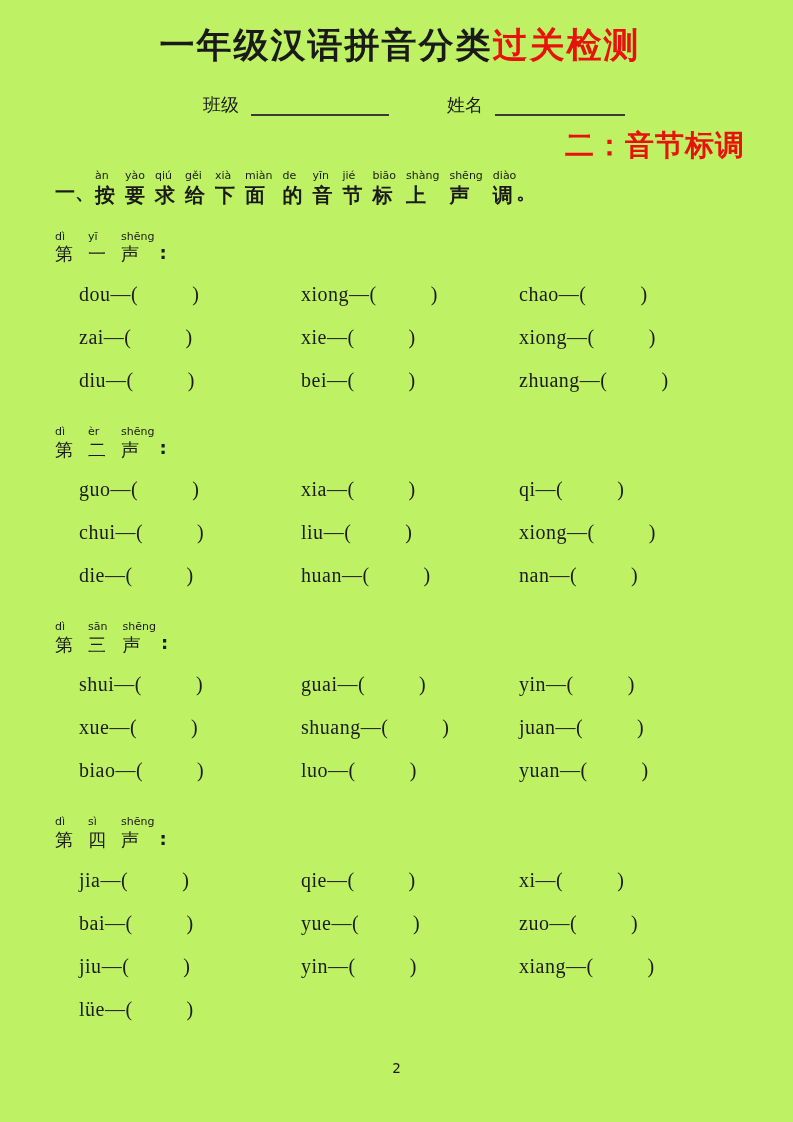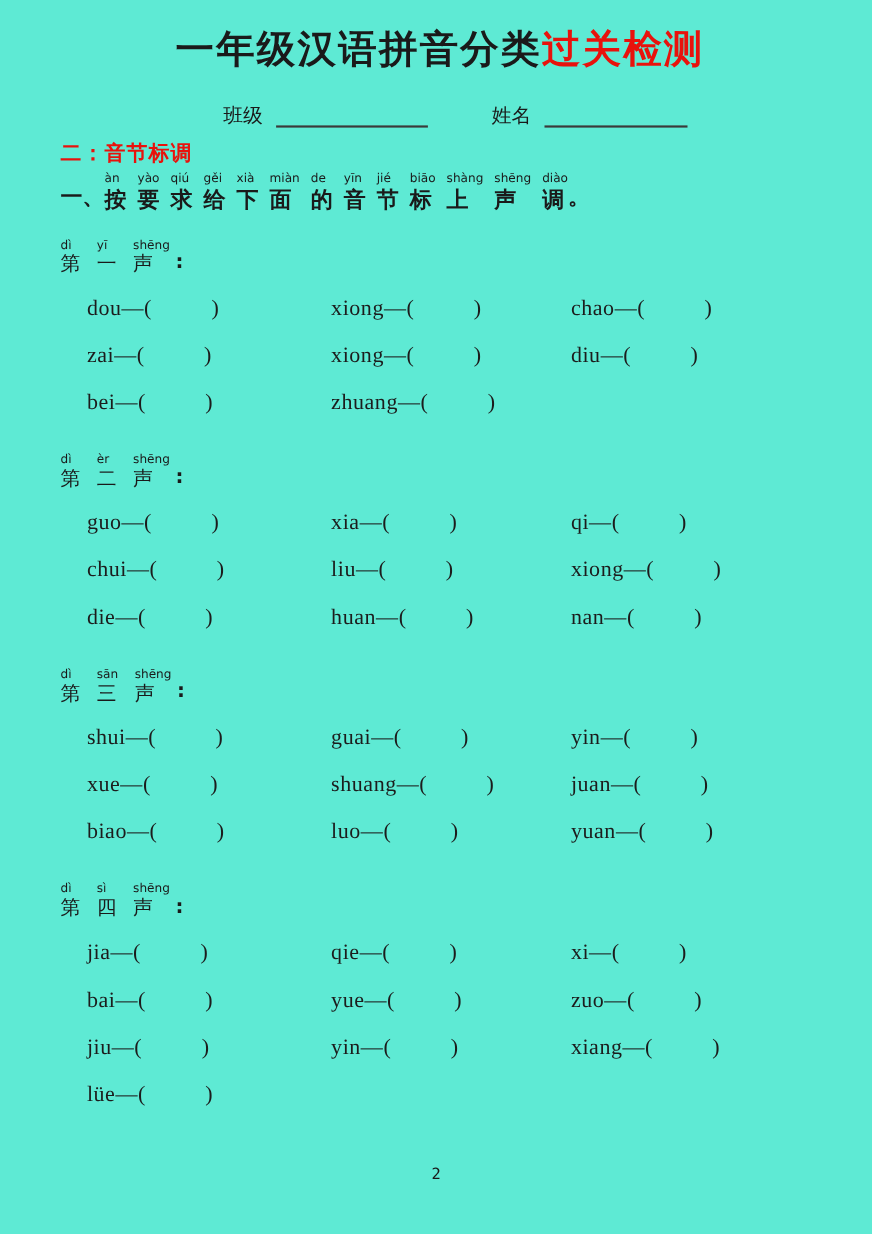--- a/index.html
+++ b/index.html
@@ -9,21 +9,21 @@
   *{margin:0;padding:0;box-sizing:border-box;}
   html,body{background:#ffffff;}
   body{
     font-family:"DejaVu Sans", sans-serif;
     color:var(--ink);
   }
   .page{
     width:793px;
     height:1122px;
     margin:0 auto;
-    background:#5eead4;
+    background:#bef264;
     position:relative;
     padding:24px 48px 0 55px;
     overflow:hidden;
   }
   
   .title{
     text-align:center;
     font-size:35px;
     font-weight:700;
     letter-spacing:2px;
@@ -43,23 +43,23 @@
     display:inline-block;
     height:22px;
     border-bottom:2px solid #3a3a3a;
     margin-left:12px;
   }
   .blank-line.class{width:138px;}
   .blank-line.name{width:130px;}
   .field-label.name{margin-left:58px;}
   
   .subtitle{
-    text-align:left;
+    text-align:right;
     color:var(--red);
-    font-size:19px;
+    font-size:29px;
     font-weight:700;
     letter-spacing:1px;
     margin-top:9px;
   }
   
   .ruby-word{
     display:inline-flex;
     flex-direction:column;
     align-items:flex-start;
   }
@@ -259,20 +259,21 @@
     </div>
     <div class="items-grid">
   <span class="syllable-item"><span class="syl">dou</span><span class="dash">—</span><span class="open">(</span><span class="answer-blank"></span><span class="close">)</span></span>
 
   <span class="syllable-item"><span class="syl">xiong</span><span class="dash">—</span><span class="open">(</span><span class="answer-blank"></span><span class="close">)</span></span>
 
   <span class="syllable-item"><span class="syl">chao</span><span class="dash">—</span><span class="open">(</span><span class="answer-blank"></span><span class="close">)</span></span>
 
   <span class="syllable-item"><span class="syl">zai</span><span class="dash">—</span><span class="open">(</span><span class="answer-blank"></span><span class="close">)</span></span>
 
+  <span class="syllable-item"><span class="syl">xie</span><span class="dash">—</span><span class="open">(</span><span class="answer-blank"></span><span class="close">)</span></span>
 
   <span class="syllable-item"><span class="syl">xiong</span><span class="dash">—</span><span class="open">(</span><span class="answer-blank"></span><span class="close">)</span></span>
 
   <span class="syllable-item"><span class="syl">diu</span><span class="dash">—</span><span class="open">(</span><span class="answer-blank"></span><span class="close">)</span></span>
 
   <span class="syllable-item"><span class="syl">bei</span><span class="dash">—</span><span class="open">(</span><span class="answer-blank"></span><span class="close">)</span></span>
 
   <span class="syllable-item"><span class="syl">zhuang</span><span class="dash">—</span><span class="open">(</span><span class="answer-blank"></span><span class="close">)</span></span>
 </div>
   </section>

